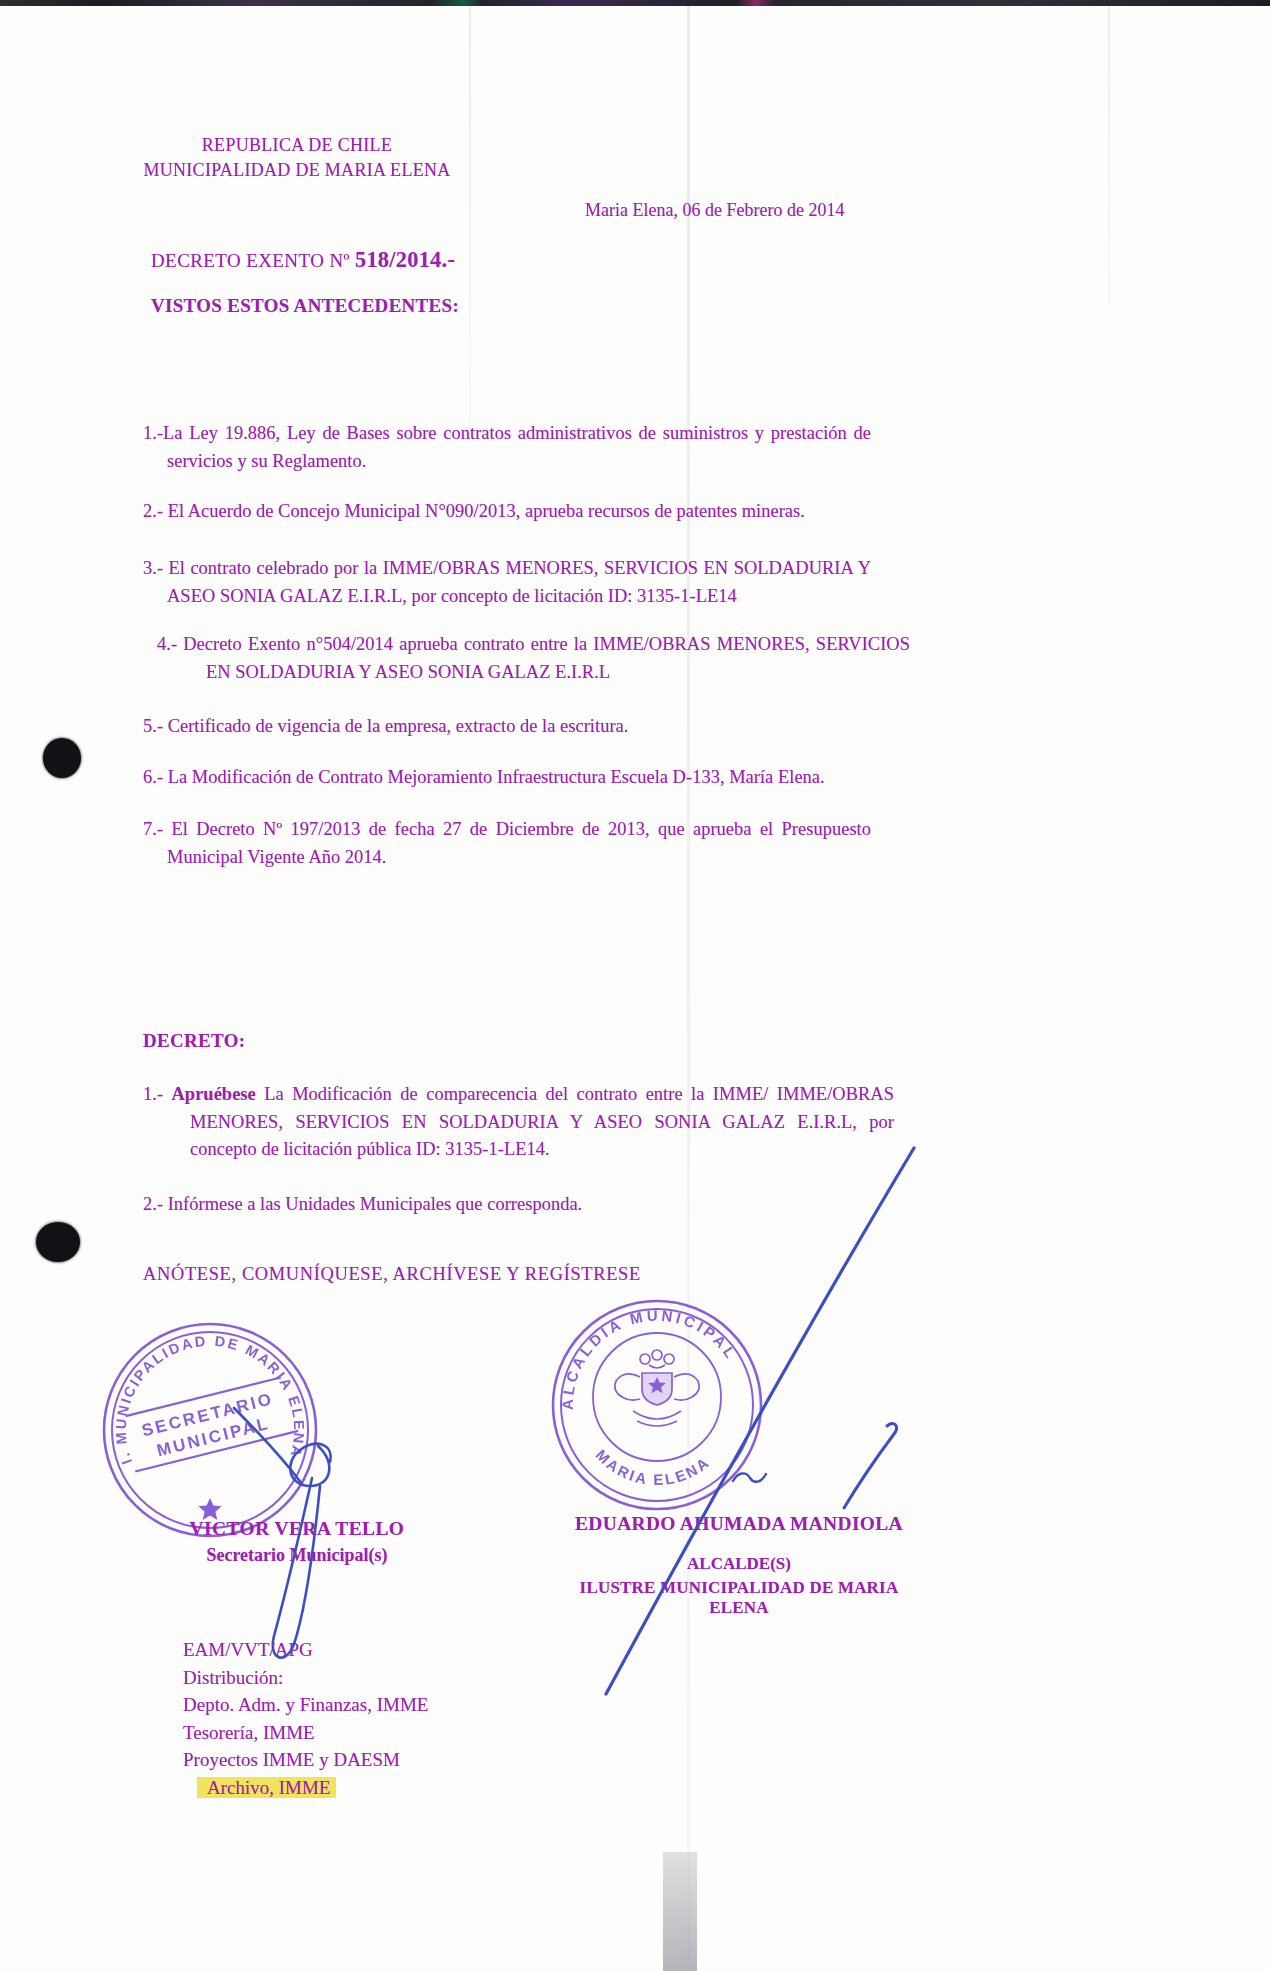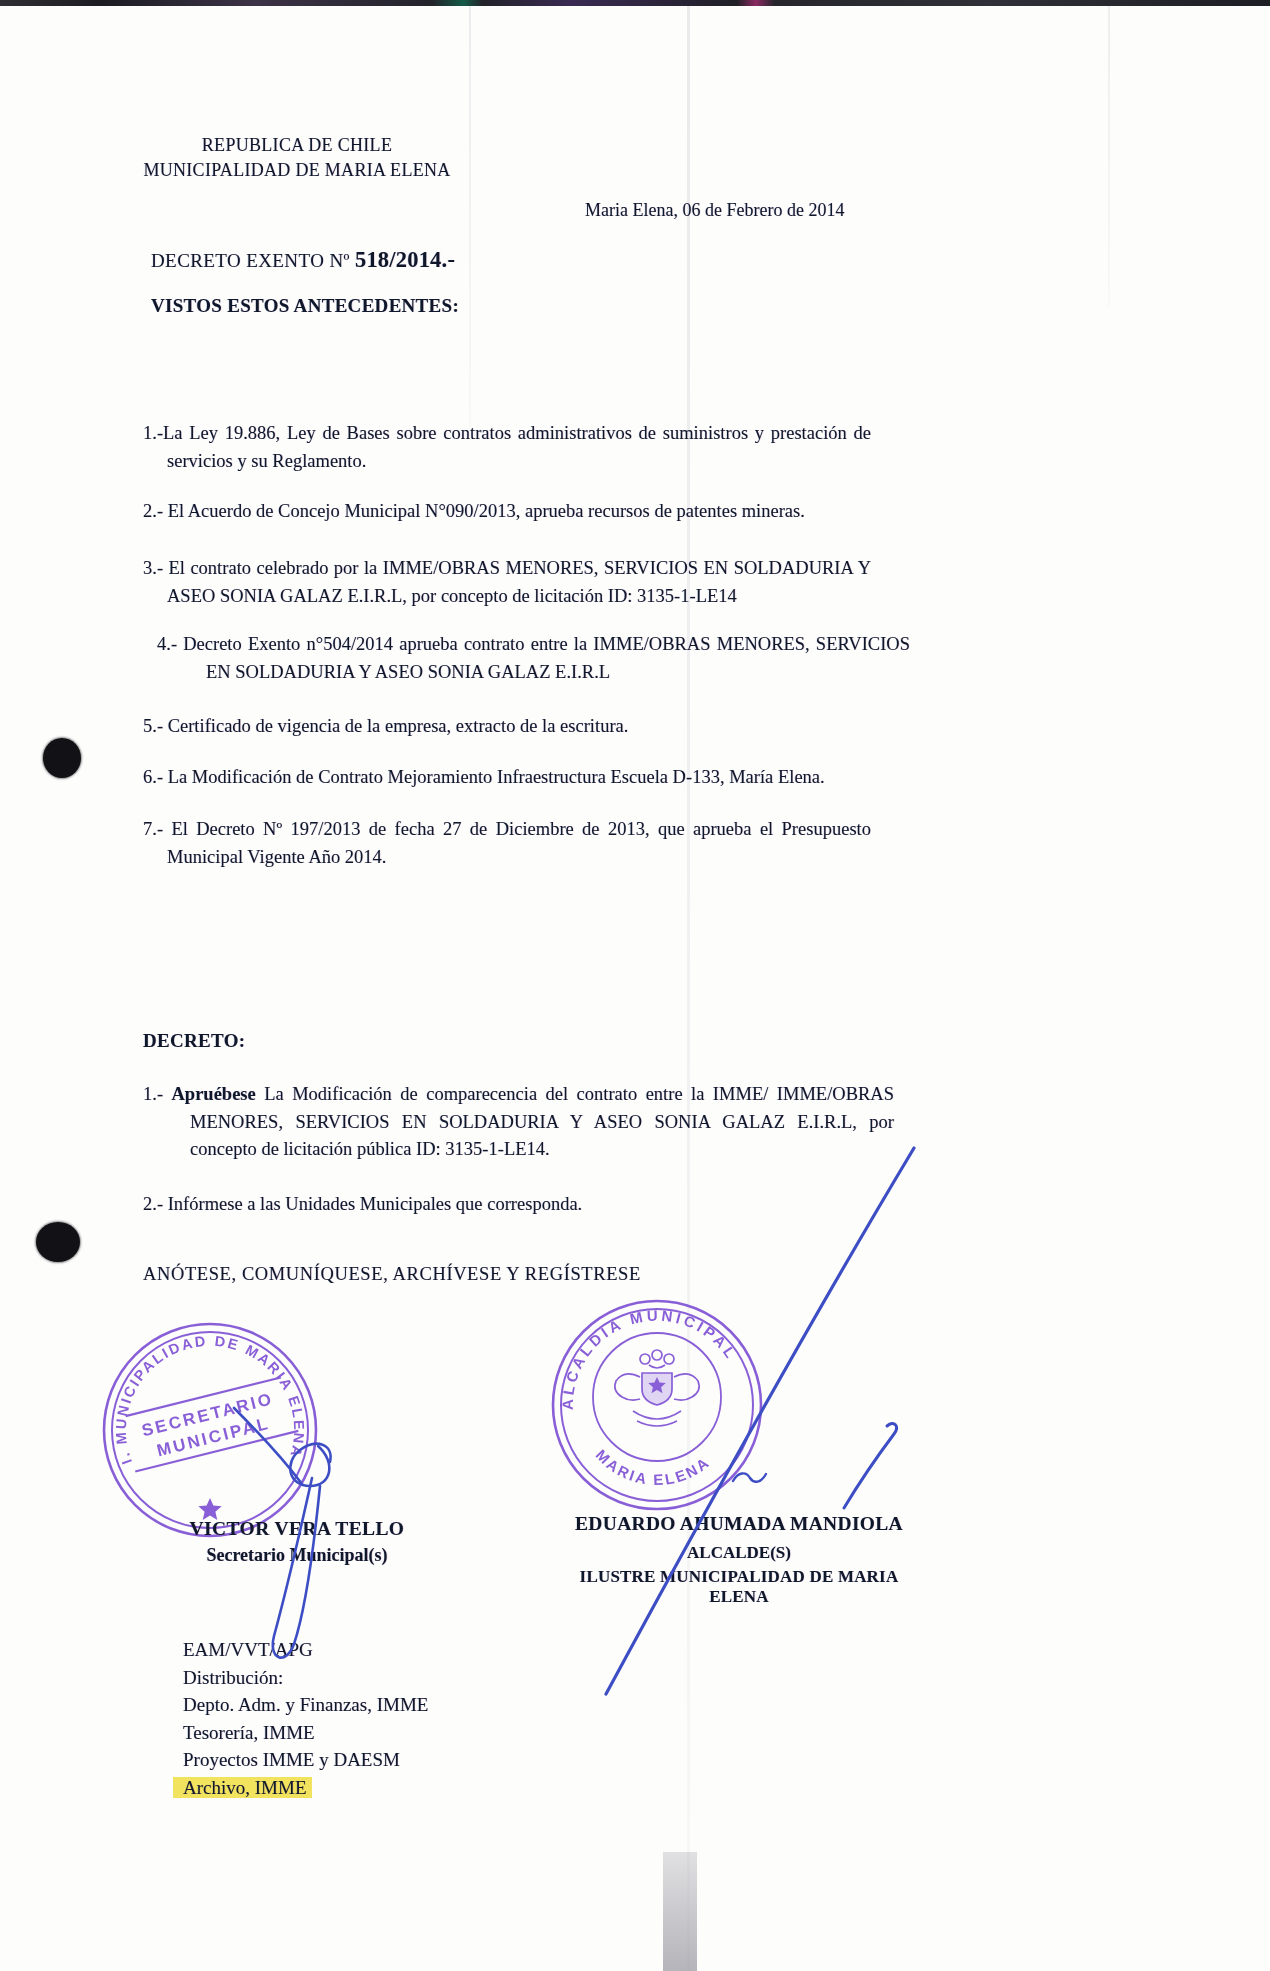--- a/index.html
+++ b/index.html
@@ -1,18 +1,18 @@
 <!DOCTYPE html>
 <html><head>
 <meta charset="utf-8">
 <style>
   html,body{margin:0;padding:0;background:#9a9a9a;}
   .page{
     position:relative;width:1270px;height:1971px;background:#fdfdfc;
-    font-family:"Liberation Serif", serif;color:#0f172a;overflow:hidden;
+    font-family:"Liberation Serif", serif;color:#a21caf;overflow:hidden;
   }
   .ink{ text-shadow:0.6px 0 rgba(150,20,100,0.16), -0.6px 0 rgba(20,60,150,0.16); }
   .abs{position:absolute;}
   
   .scan-top{position:absolute;top:0;left:0;width:100%;height:6px;
     background:linear-gradient(90deg,#2e2e33 0%,#1c1c22 8%,#3c3346 20%,#23232a 34%,#145a46 36.5%,#23232a 38%,#3a2a52 45%,#202026 58%,#8a2a62 59.5%,#26262c 61%,#303038 78%,#1d1d24 100%);}
   .streak{position:absolute;background:linear-gradient(180deg,rgba(170,170,185,0.45),rgba(190,190,205,0.18));}
   .streak-mid{left:687px;top:6px;width:3px;height:1965px;opacity:.5;}
   .streak-a{left:469px;top:6px;width:2px;height:420px;opacity:.45;}
   .streak-b{left:1108px;top:6px;width:2px;height:300px;opacity:.4;}
@@ -31,24 +31,24 @@
     padding-left:24px;text-indent:-24px;}
   .para.ind49{padding-left:49px;text-indent:-49px;margin-left:14px;}
   .para.ind47{padding-left:47px;text-indent:-47px;}
   .closing{left:143px;top:1264px;font-size:18.5px;letter-spacing:.6px;}
   .nameblock{text-align:center;font-weight:bold;}
   .nb-left{left:146px;top:1518px;width:302px;}
   .nb-left .nm{font-size:19.5px;letter-spacing:.4px;}
   .nb-left .tt{font-size:18px;margin-top:5px;}
   .nb-right{left:552px;top:1513px;width:374px;}
   .nb-right .nm{font-size:19.5px;letter-spacing:.3px;}
-  .nb-right .tt{font-size:17px;margin-top:8px;}
+  .nb-right .tt{font-size:17px;margin-top:19px;}
   .nb-right .org{font-size:17px;margin-top:4px;letter-spacing:.2px;}
   .footer{left:183px;top:1636px;font-size:19px;line-height:27.5px;}
-  .hl{background:#f2e35e;box-shadow:-10px 0 0 #f2e35e, 6px 0 0 #f2e35e;}
+  .hl{background:#f2e35e;box-shadow:-10px 0 0 #f2e35e, 6px 0 0 #f2e35e;margin-left:24px;}
   .stamp{position:absolute;opacity:.88;}
   .pen-overlay{position:absolute;left:0;top:0;pointer-events:none;}
 </style>
 </head>
 <body>
 
 <div class="page">
 
   <div class="scan-top"></div>
   <div class="streak streak-mid"></div>

